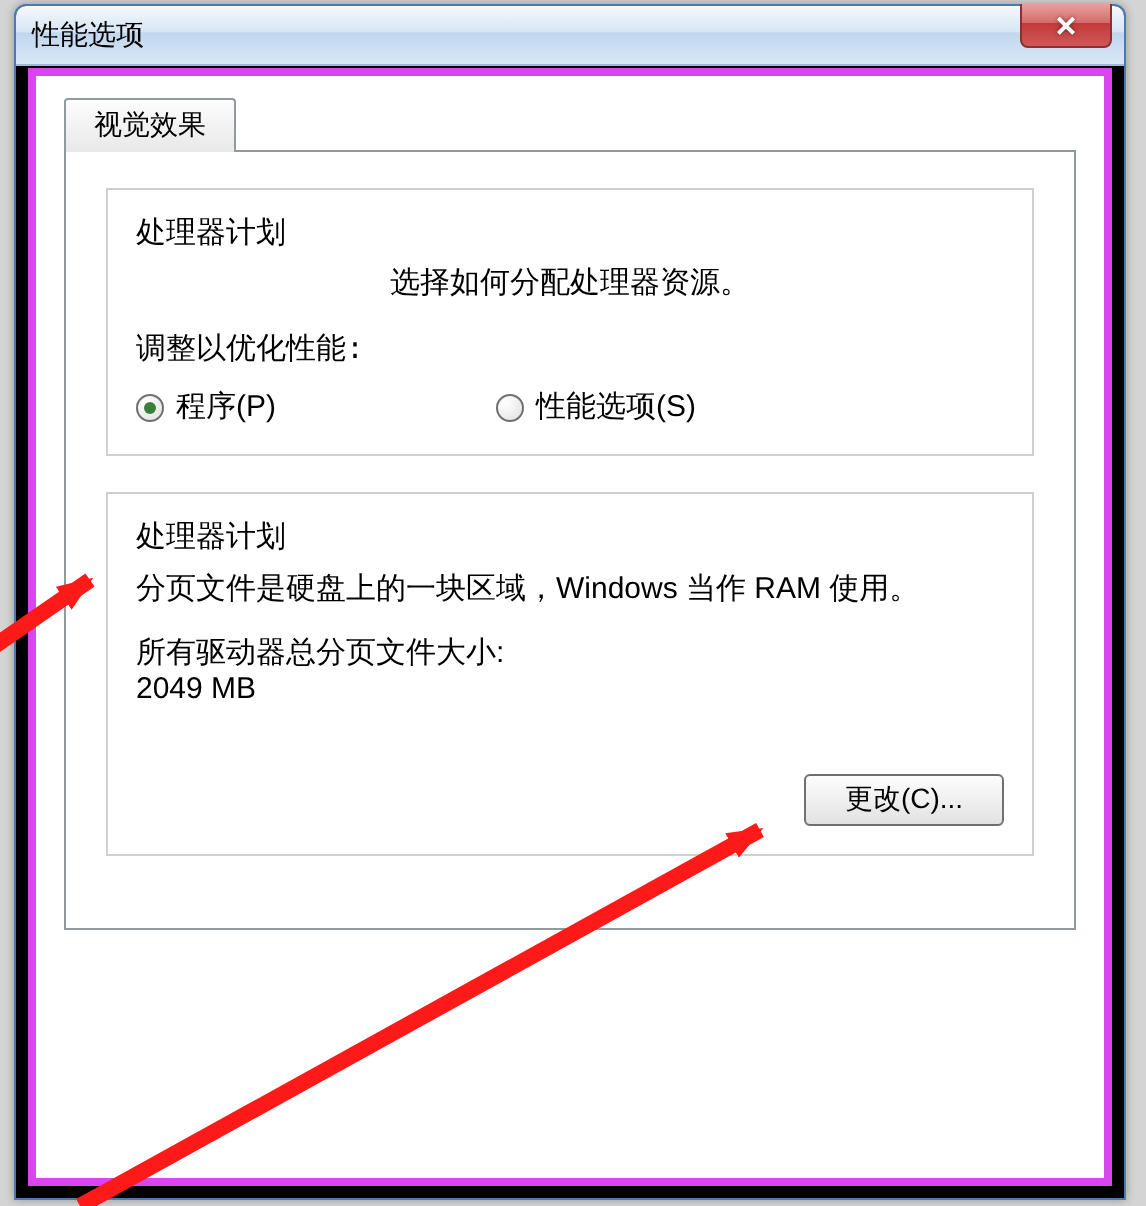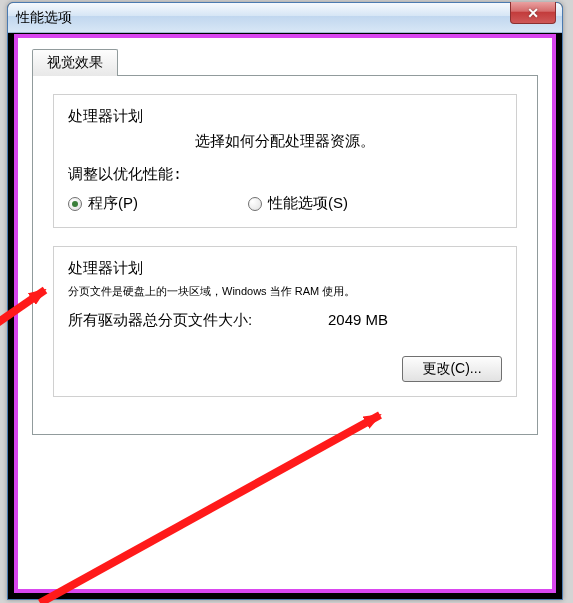--- a/index.html
+++ b/index.html
@@ -141,44 +141,46 @@
       background: radial-gradient(circle at 30% 30%, #fff, #e0e0e0);
     }
     .radio.checked::after {
       content: "";
       width: 6px;
       height: 6px;
       background: #3a7f3a;
       border-radius: 50%;
     }
     .vm-desc {
-      font-size: 11px;
+      font-size: 15px;
       margin-bottom: 12px;
       line-height: 1.4;
     }
     .vm-size-row {
       display: flex;
       font-size: 15px;
-      margin-bottom: 26px;
+      margin-bottom: 10px;
+      flex-direction: column;
     }
     .vm-size-label { flex: 0 0 auto; width: 260px; }
     .vm-size-val { }
     .change-row {
       display: flex;
       justify-content: flex-end;
     }
     .btn {
       padding: 3px 12px;
       border: 1px solid #707070;
       background: linear-gradient(to bottom, #fdfdfd, #e2e2e2);
       border-radius: 3px;
       font-size: 14px;
       min-width: 100px;
       text-align: center;
       font-family: inherit;
+      margin-top: 24px;
     }
     
     .arrow {
       position: absolute;
       pointer-events: none;
       z-index: 10;
     }
     svg { display: block; }
   </style>
 </head>

